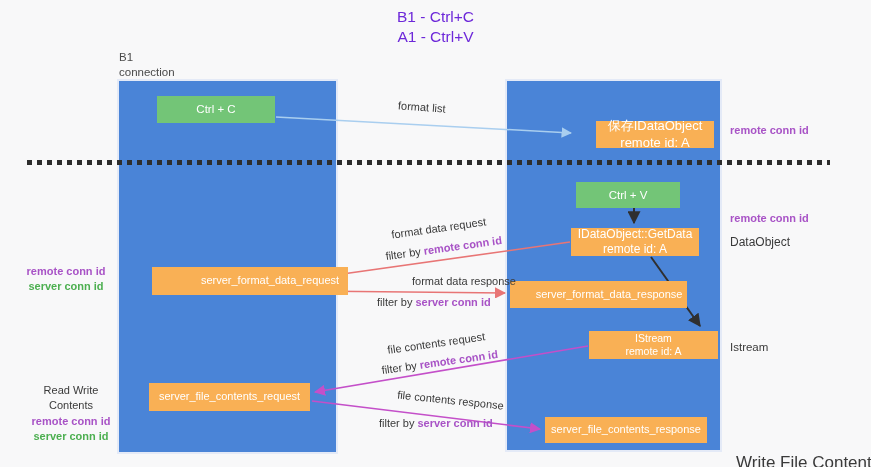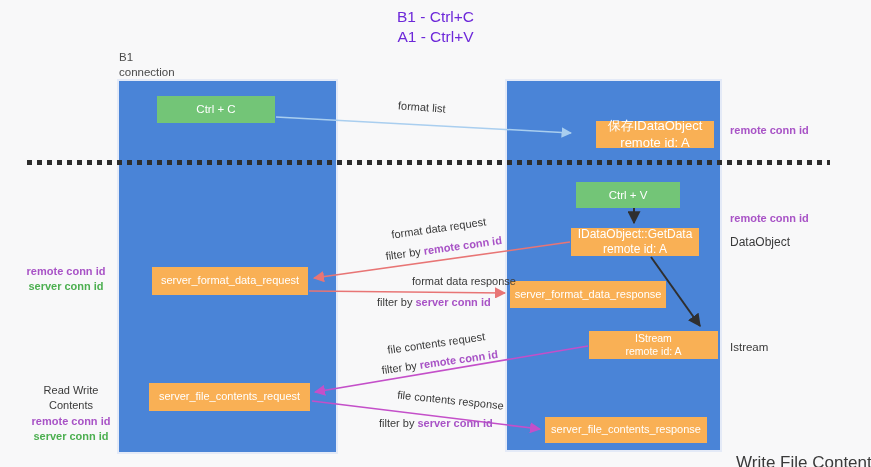--- a/index.html
+++ b/index.html
@@ -25,22 +25,22 @@
     background:repeating-linear-gradient(90deg,#2d2d2d 0 5px, transparent 5px 10px);}
   
   .node{ display:flex; flex-direction:column; align-items:center; justify-content:center;
     color:#fff; text-align:center; z-index:4; line-height:1.25; white-space:nowrap;}
   .node.green{background:#73C577;}
   .node.orange{background:#F9B055;}
   .n-ctrl-c   {left:157px; top:96px;  width:118px; height:27px; font-size:11.5px;}
   .n-save-ido {left:596px; top:121px; width:118px; height:27px; font-size:13px;}
   .n-ctrl-v   {left:576px; top:172px; width:104px; height:26px; font-size:11.5px;margin-top:10px;}
   .n-getdata  {left:571px; top:228px; width:128px; height:28px; font-size:12px;}
-  .n-fmt-req  {left:152px; top:267px; width:156px; height:28px; font-size:11px;}
-  .n-fmt-resp {left:510px; top:281px; width:156px; height:27px; font-size:11px;}
+  .n-fmt-req  {left:152px; top:267px; width:156px; height:28px; font-size:11px;padding-left:40px;}
+  .n-fmt-resp {left:510px; top:281px; width:156px; height:27px; font-size:11px;padding-left:21px;}
   .n-istream  {left:589px; top:331px; width:129px; height:28px; font-size:10.5px;}
   .n-file-req {left:149px; top:383px; width:161px; height:28px; font-size:11px;}
   .n-file-resp{left:545px; top:417px; width:162px; height:26px; font-size:11px;}
   
   .mid{font-size:11px; color:#3a3a3a; white-space:nowrap; z-index:6;}
   .rot-up{transform:rotate(-8deg);}
   .rot-dn4{transform:rotate(4deg);}
   .rot-dn6{transform:rotate(6deg);}
   .purple-bold{color:#A853C6; font-weight:bold;}
   .green-bold{color:#4CAF50; font-weight:bold;}

